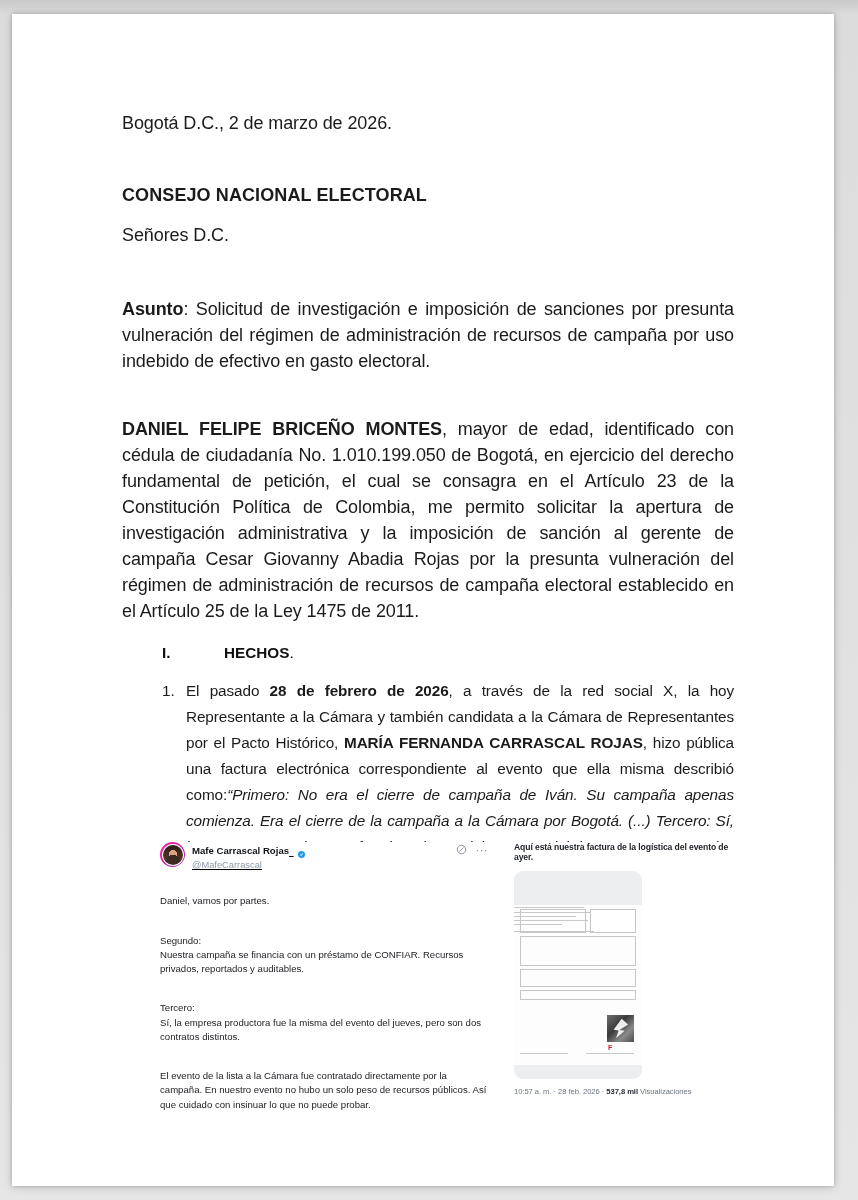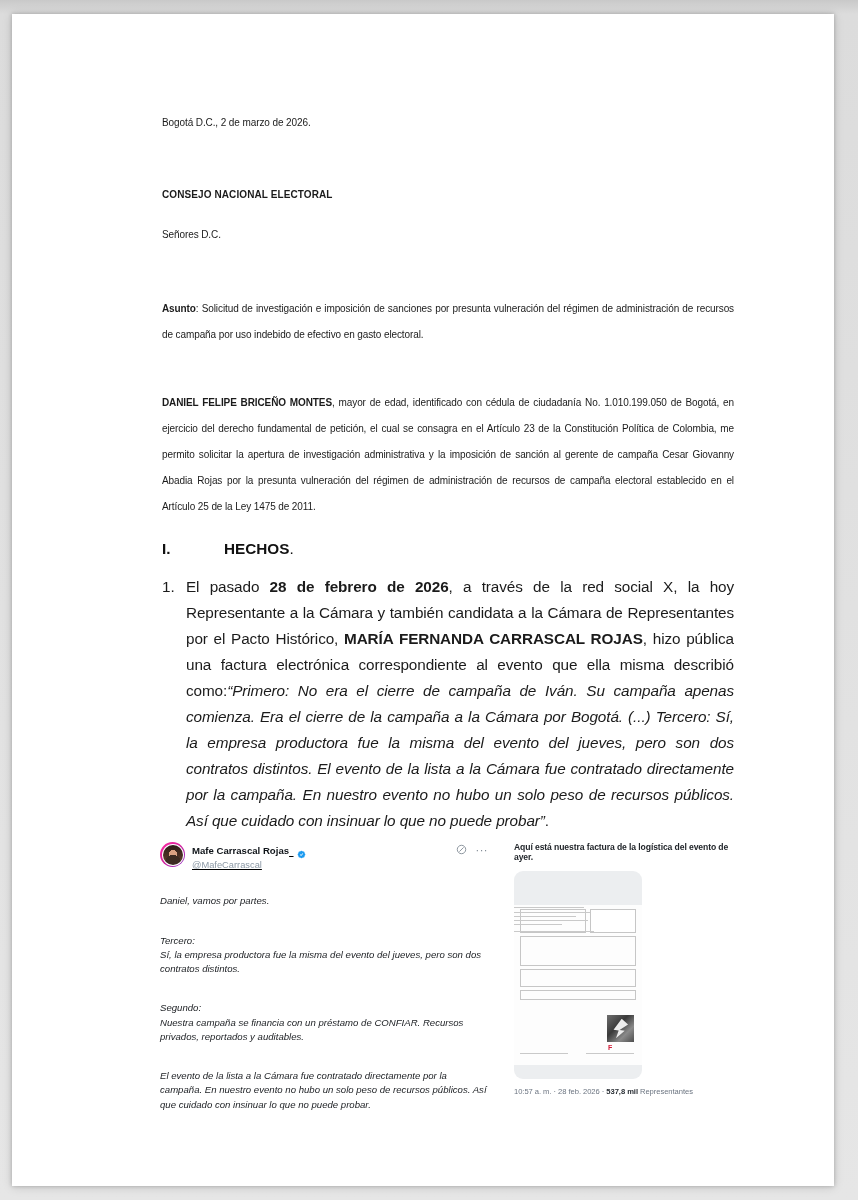--- a/index.html
+++ b/index.html
@@ -36,25 +36,24 @@
 
   #doc-body {
     position: absolute;
     left: 110px;
     top: 96px;
     width: 612px;
   }
 
   
   .ln {
-    font-size: 10px;
+    font-size: 18px;
     line-height: 26px;
     color: #1b1b1b;
     letter-spacing: -0.1px;
-    margin-left: 40px;
   }
   .b { font-weight: bold; }
   .it { font-style: italic; }
 
   .date-line   { margin-bottom: 46px; }
   .addr-line   { margin-bottom: 14px; }
   .addr-bold   { font-weight: bold; margin-bottom: 14px; letter-spacing: 0.1px; }
   .addr-city   { margin-bottom: 48px; }
 
   .para {
@@ -184,21 +183,20 @@
     line-height: 8px;
     color: #7d8791;
   }
 
   .tw-body {
     margin-top: 10px;
     font-size: 9.6px;
     line-height: 14.2px;
     color: #1a1d21;
     white-space: pre-line;
-    font-style: italic;
   }
   .tw-body p { margin: 0 0 11px 0; }
   .tw-body p:last-child { margin-bottom: 0; }
 
   .tw-caption {
     font-size: 8.6px;
     color: #22262b;
     font-weight: 600;
     margin-bottom: 9px;
     letter-spacing: -0.1px;
@@ -317,24 +315,24 @@
                   <circle cx="12" cy="12" r="9.2" fill="none" stroke="#7d8791" stroke-width="1.9"></circle>
                   <line x1="7.4" y1="16.6" x2="16.6" y2="7.4" stroke="#7d8791" stroke-width="1.9"></line>
                 </svg>
               </span>
               <span class="tw-more">···</span>
             </div>
           </div>
 
           <div class="tw-body">
             <p>Daniel, vamos por partes.</p>
+            <p>Segundo:
+Nuestra campaña se financia con un préstamo de CONFIAR. Recursos privados, reportados y auditables.</p>
             <p>Tercero:
 Sí, la empresa productora fue la misma del evento del jueves, pero son dos contratos distintos.</p>
-            <p>Segundo:
-Nuestra campaña se financia con un préstamo de CONFIAR. Recursos privados, reportados y auditables.</p>
             <p>El evento de la lista a la Cámara fue contratado directamente por la campaña. En nuestro evento no hubo un solo peso de recursos públicos. Así que cuidado con insinuar lo que no puede probar.</p>
           </div>
         </div>
 
         <div class="tweet-right">
           <div class="tw-caption">Aquí está nuestra factura de la logística del evento de ayer.</div>
 
           <div class="invoice-frame">
             <div class="invoice-paper">
               <div class="inv-box inv-hdr-left"></div>
@@ -352,20 +350,20 @@
                 <div class="inv-line" style="left:0;top:19px;width:48px;"></div>
                 <div class="inv-line" style="left:0;top:26px;width:80px;"></div>
               </div>
               <div class="inv-qr"></div>
               <div class="inv-logo">F</div>
               <div class="inv-line" style="left:6px;top:148px;width:48px;"></div>
               <div class="inv-line" style="left:72px;top:148px;width:48px;"></div>
             </div>
           </div>
 
-          <div class="tw-footer"><span>10:57 a. m.</span><span> · </span><span>28 feb. 2026</span><span> · </span><span class="views-count">537,8 mil</span><span> Representantes</span></div>
+          <div class="tw-footer"><span>10:57 a. m.</span><span> · </span><span>28 feb. 2026</span><span> · </span><span class="views-count">537,8 mil</span><span> Visualizaciones</span></div>
         </div>
 
       </div>
     </div>
 
   </div>
 </div>
 
 </body></html>

